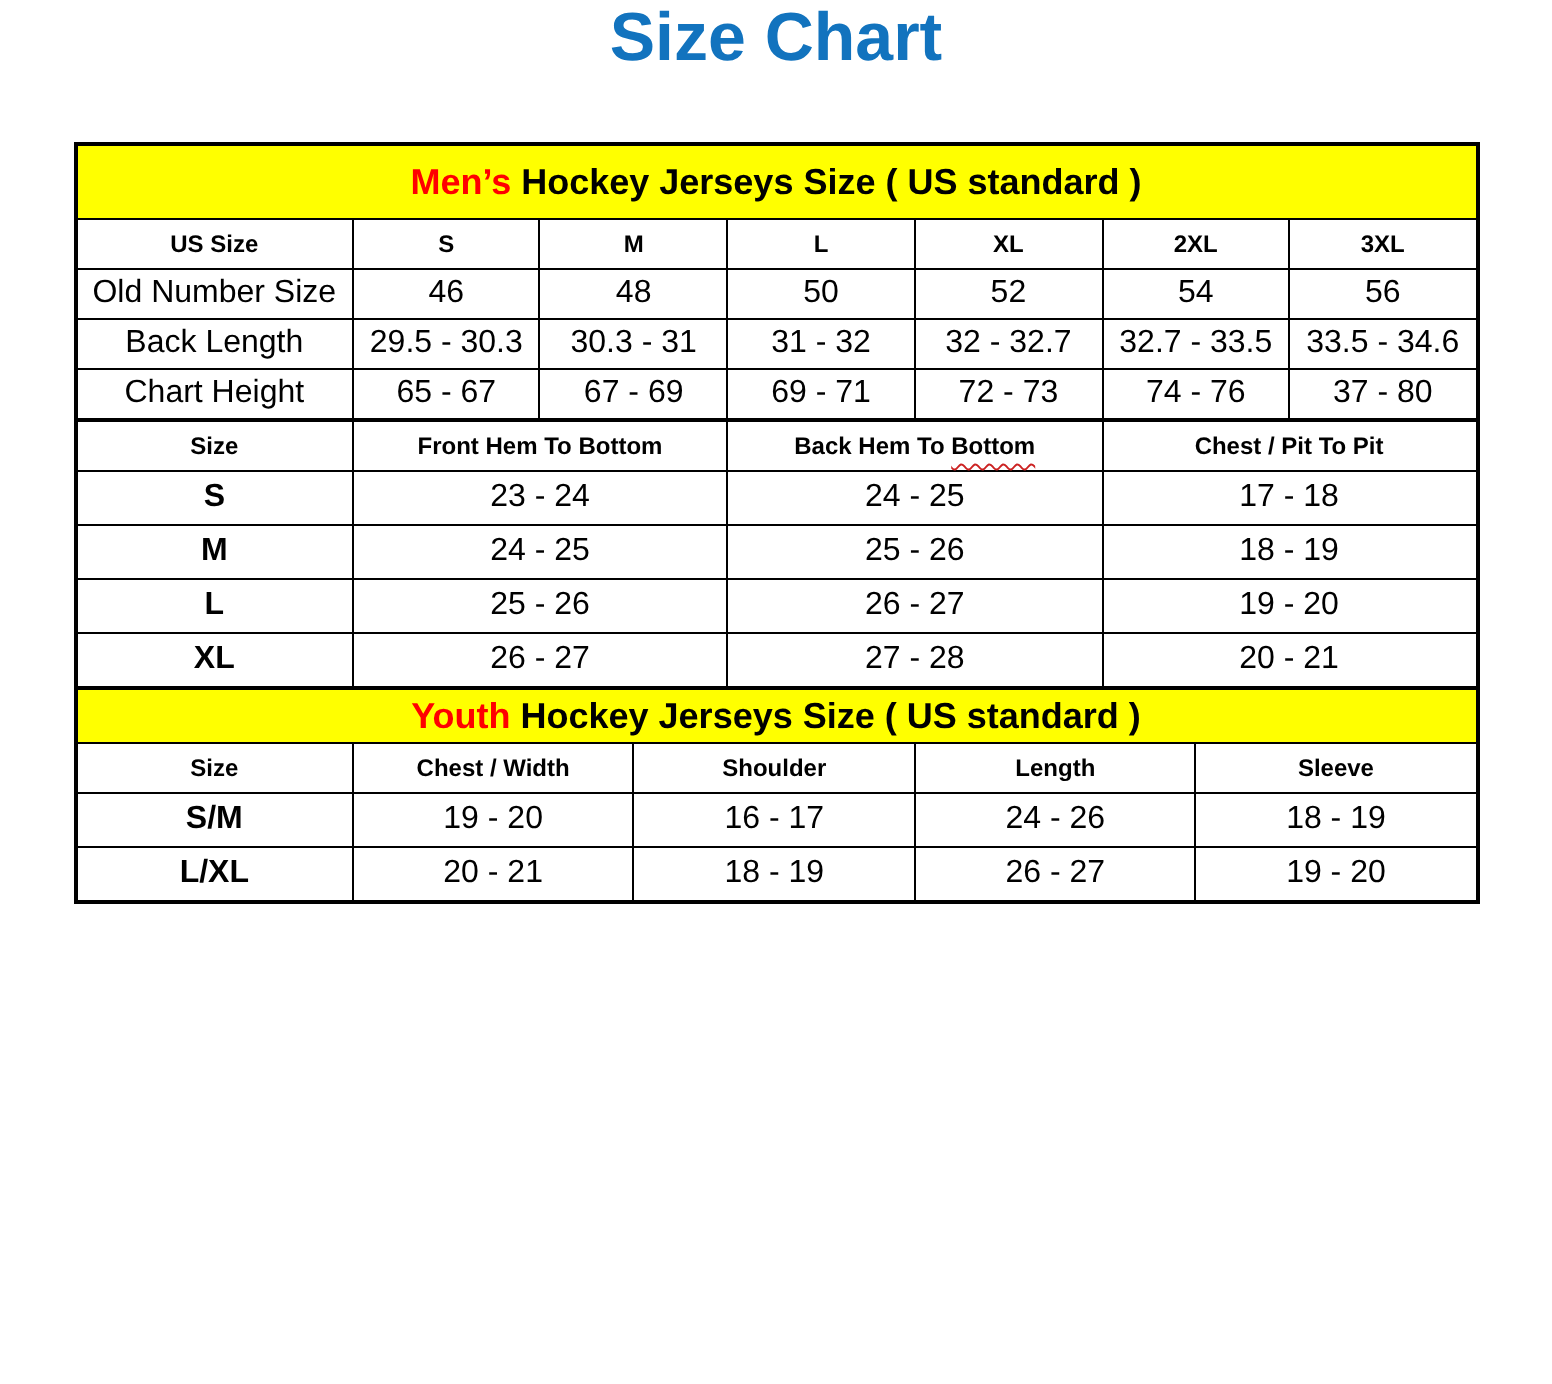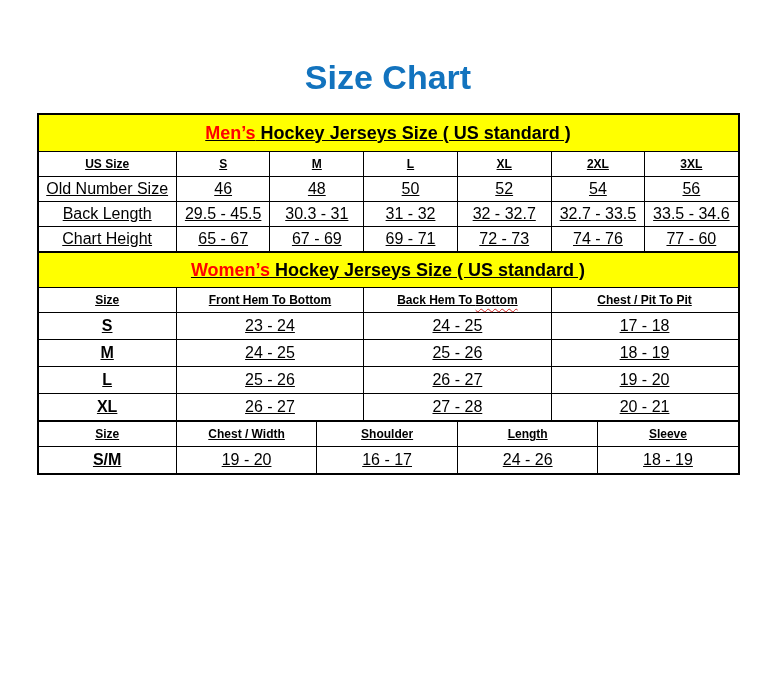--- a/index.html
+++ b/index.html
@@ -1,25 +1,25 @@
 <!DOCTYPE html>
 <html style="--title-blue: #1273BE; --band-yellow: #FFFF00; --accent-red: #FF0000; --border-black: #000000;"><head>
 <meta charset="utf-8">
 <style>
   html,body{margin:0;padding:0;background:#fff;}
   .page{
     width:776px;height:692px;background:#ffffff;position:relative;overflow:hidden;
     font-family:"Liberation Sans",sans-serif;color:#000;
   }
   .title{
-    margin:0;padding-top:58px;text-align:center;
+    margin:0;text-align:center;
     font-size:34px;font-weight:bold;letter-spacing:0;
     color:var(--title-blue,#1273BE);
   }
-  .tables{width:703px;margin:16px auto 0;text-decoration:underline;}
+  .tables{width:703px;margin:32px auto 0;}
   table.grid{
     border-collapse:collapse;table-layout:fixed;width:703px;
     border:2px solid var(--border-black,#000);
     margin-top:-2px;
   }
   .tables table.grid:first-child{margin-top:0;}
   .grid td,.grid th{
     border:1.5px solid var(--border-black,#000);
     text-align:center;vertical-align:middle;padding:0 2px;
   }
@@ -77,49 +77,46 @@
             <td class="cell">Old Number Size</td>
             <td class="cell">46</td>
             <td class="cell">48</td>
             <td class="cell">50</td>
             <td class="cell">52</td>
             <td class="cell">54</td>
             <td class="cell">56</td>
           </tr>
           <tr>
             <td class="cell">Back Length</td>
-            <td class="cell">29.5 - 45.5</td>
+            <td class="cell">29.5 - 30.3</td>
             <td class="cell">30.3 - 31</td>
             <td class="cell">31 - 32</td>
             <td class="cell">32 - 32.7</td>
             <td class="cell">32.7 - 33.5</td>
             <td class="cell">33.5 - 34.6</td>
           </tr>
           <tr>
             <td class="cell">Chart Height</td>
             <td class="cell">65 - 67</td>
             <td class="cell">67 - 69</td>
             <td class="cell">69 - 71</td>
             <td class="cell">72 - 73</td>
             <td class="cell">74 - 76</td>
-            <td class="cell">77 - 60</td>
+            <td class="cell">37 - 80</td>
           </tr>
         </tbody>
       </table>
     <table class="grid sec-womens">
         <colgroup>
           <col style="width:19.8%">
           <col style="width:26.733333333333334%">
           <col style="width:26.733333333333334%">
           <col style="width:26.733333333333334%">
         </colgroup>
         <tbody>
-          <tr>
-            <td class="band-cell" colspan="4"><span class="band-accent">Women’s</span><span> Hockey Jerseys Size ( US standard )</span></td>
-          </tr>
           <tr>
             <th class="hdr">Size</th>
             <th class="hdr">Front Hem To Bottom</th>
             <th class="hdr">Back Hem To <span class="squiggle">Bottom</span></th>
             <th class="hdr">Chest / Pit To Pit</th>
           </tr>
           <tr>
             <td class="cell rowlab-bold">S</td>
             <td class="cell">23 - 24</td>
             <td class="cell">24 - 25</td>
@@ -148,29 +145,39 @@
     <table class="grid sec-youth">
         <colgroup>
           <col style="width:19.8%">
           <col style="width:20.05%">
           <col style="width:20.05%">
           <col style="width:20.05%">
           <col style="width:20.05%">
         </colgroup>
         <tbody>
           <tr>
+            <td class="band-cell" colspan="5"><span class="band-accent">Youth</span><span> Hockey Jerseys Size ( US standard )</span></td>
+          </tr>
+          <tr>
             <th class="hdr">Size</th>
             <th class="hdr">Chest / Width</th>
             <th class="hdr">Shoulder</th>
             <th class="hdr">Length</th>
             <th class="hdr">Sleeve</th>
           </tr>
           <tr>
             <td class="cell rowlab-bold">S/M</td>
             <td class="cell">19 - 20</td>
             <td class="cell">16 - 17</td>
             <td class="cell">24 - 26</td>
             <td class="cell">18 - 19</td>
           </tr>
+          <tr>
+            <td class="cell rowlab-bold">L/XL</td>
+            <td class="cell">20 - 21</td>
+            <td class="cell">18 - 19</td>
+            <td class="cell">26 - 27</td>
+            <td class="cell">19 - 20</td>
+          </tr>
         </tbody>
       </table>
   </div>
 </div>
 
 </body></html>

